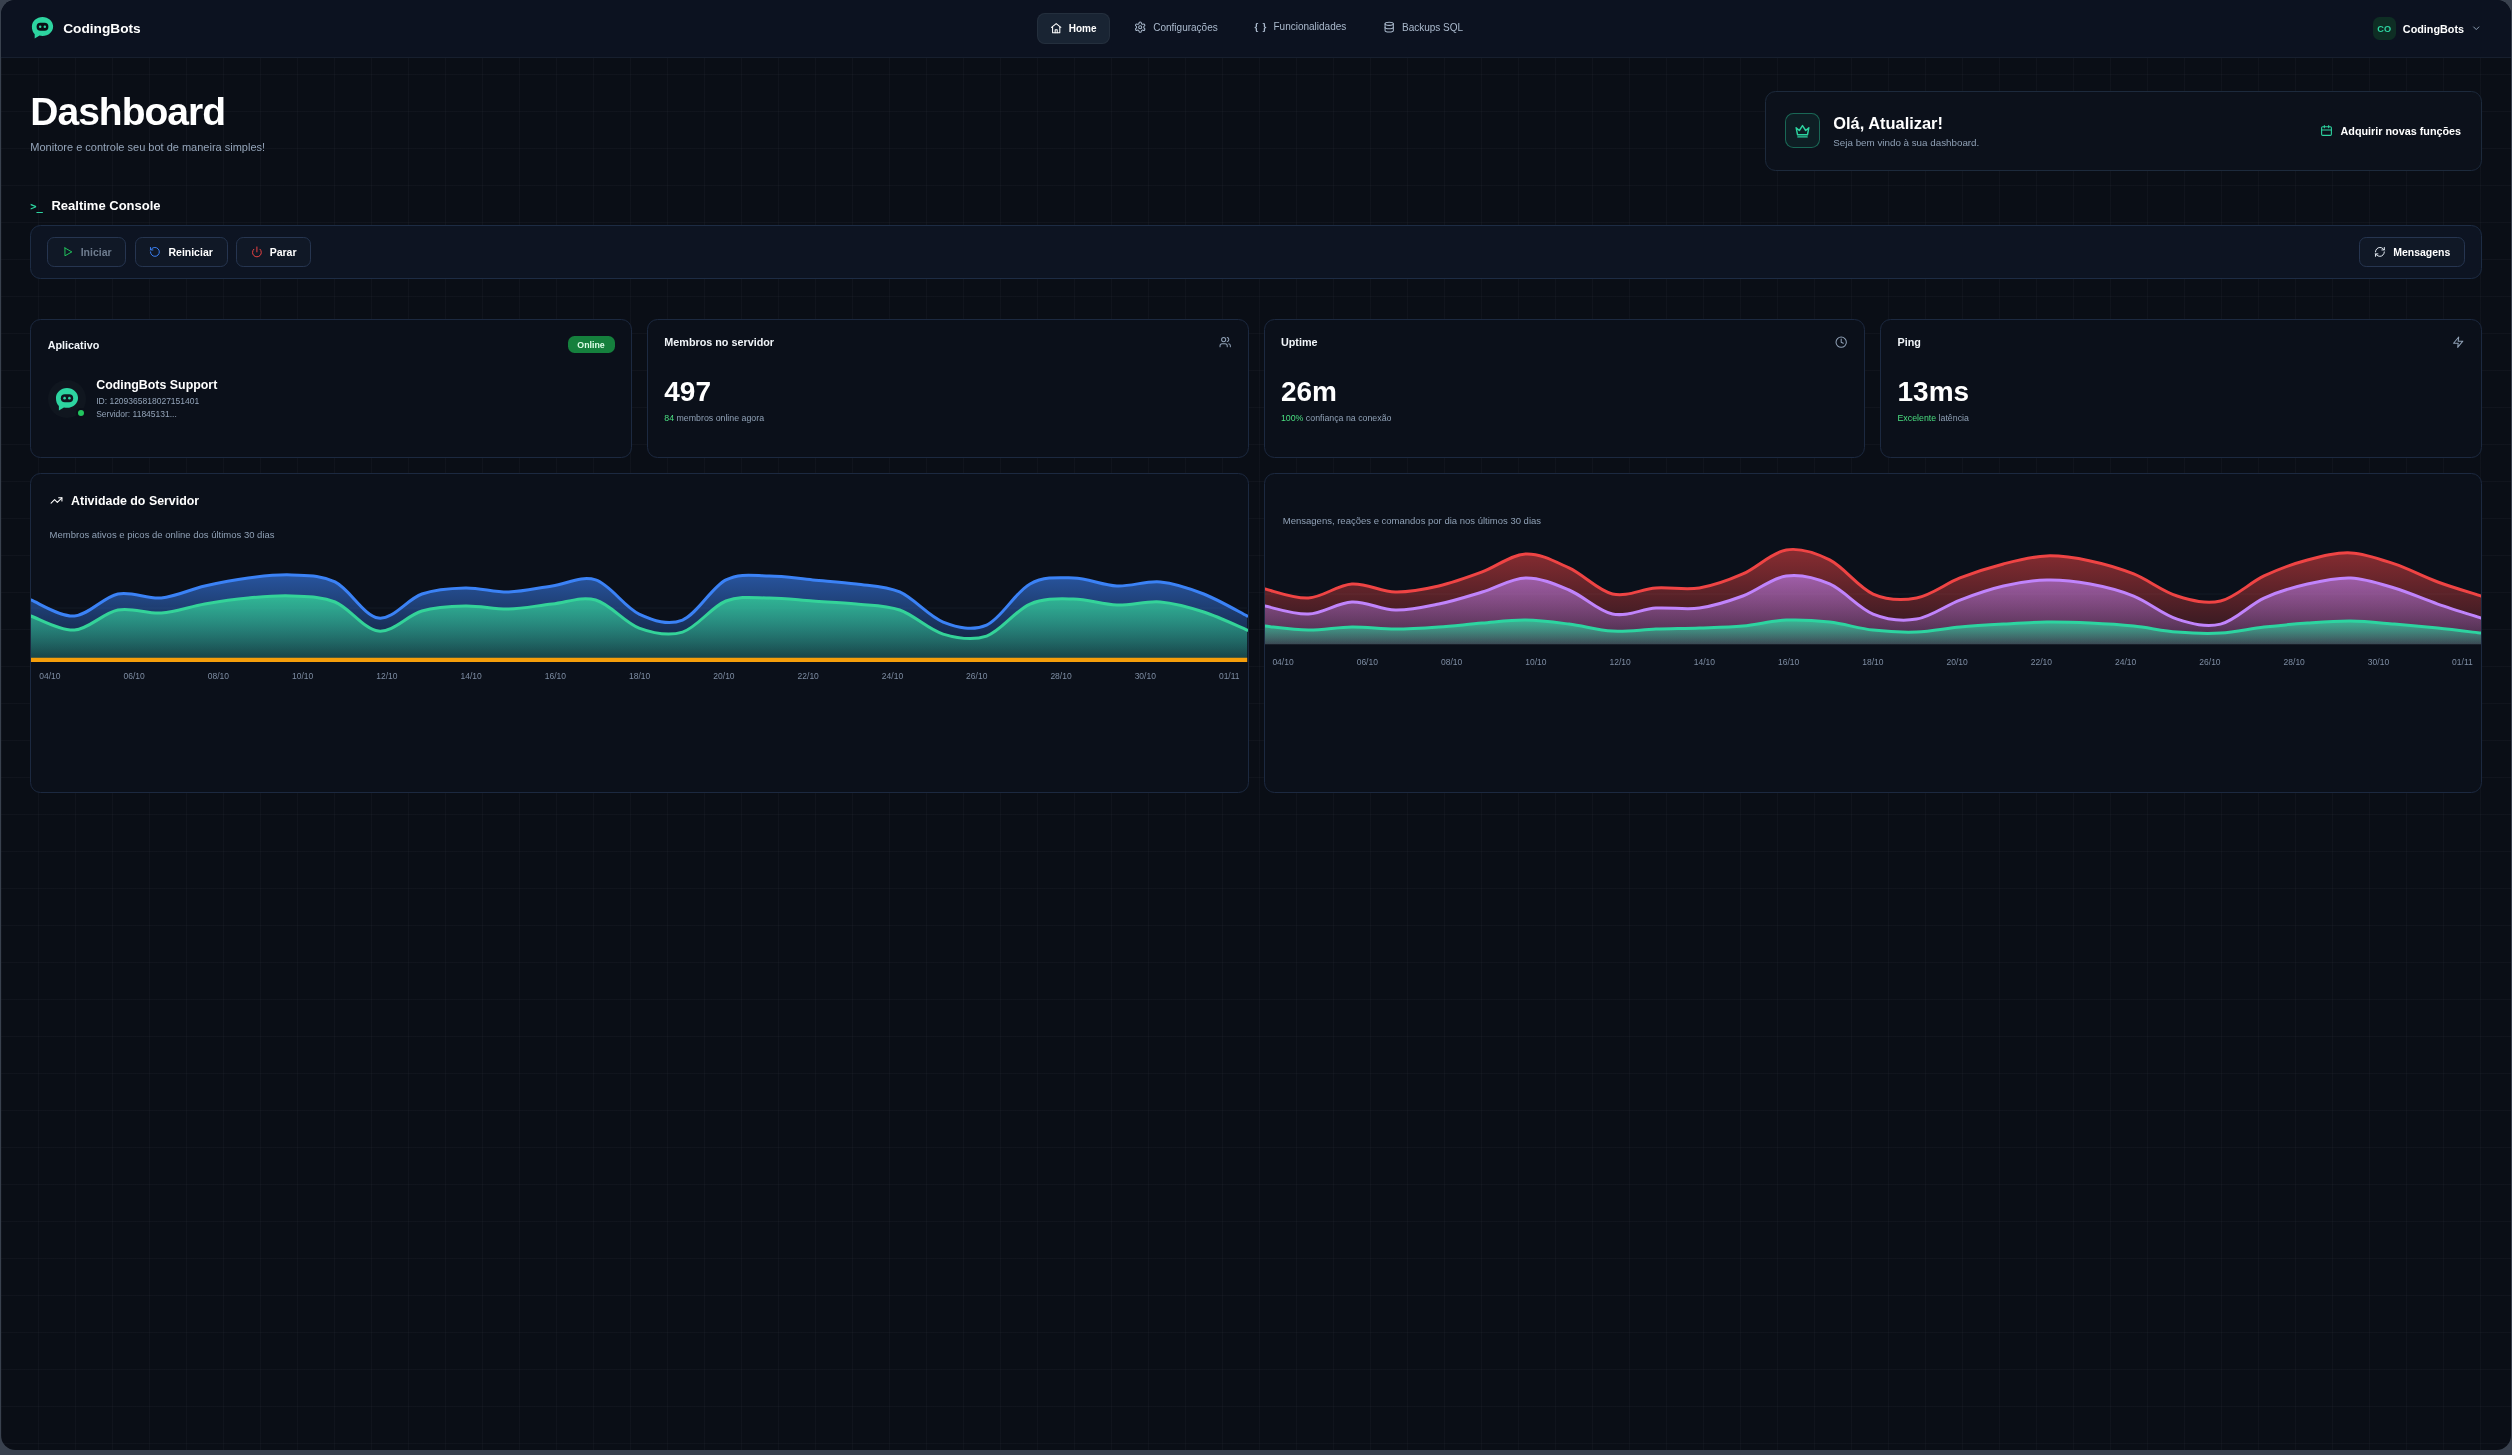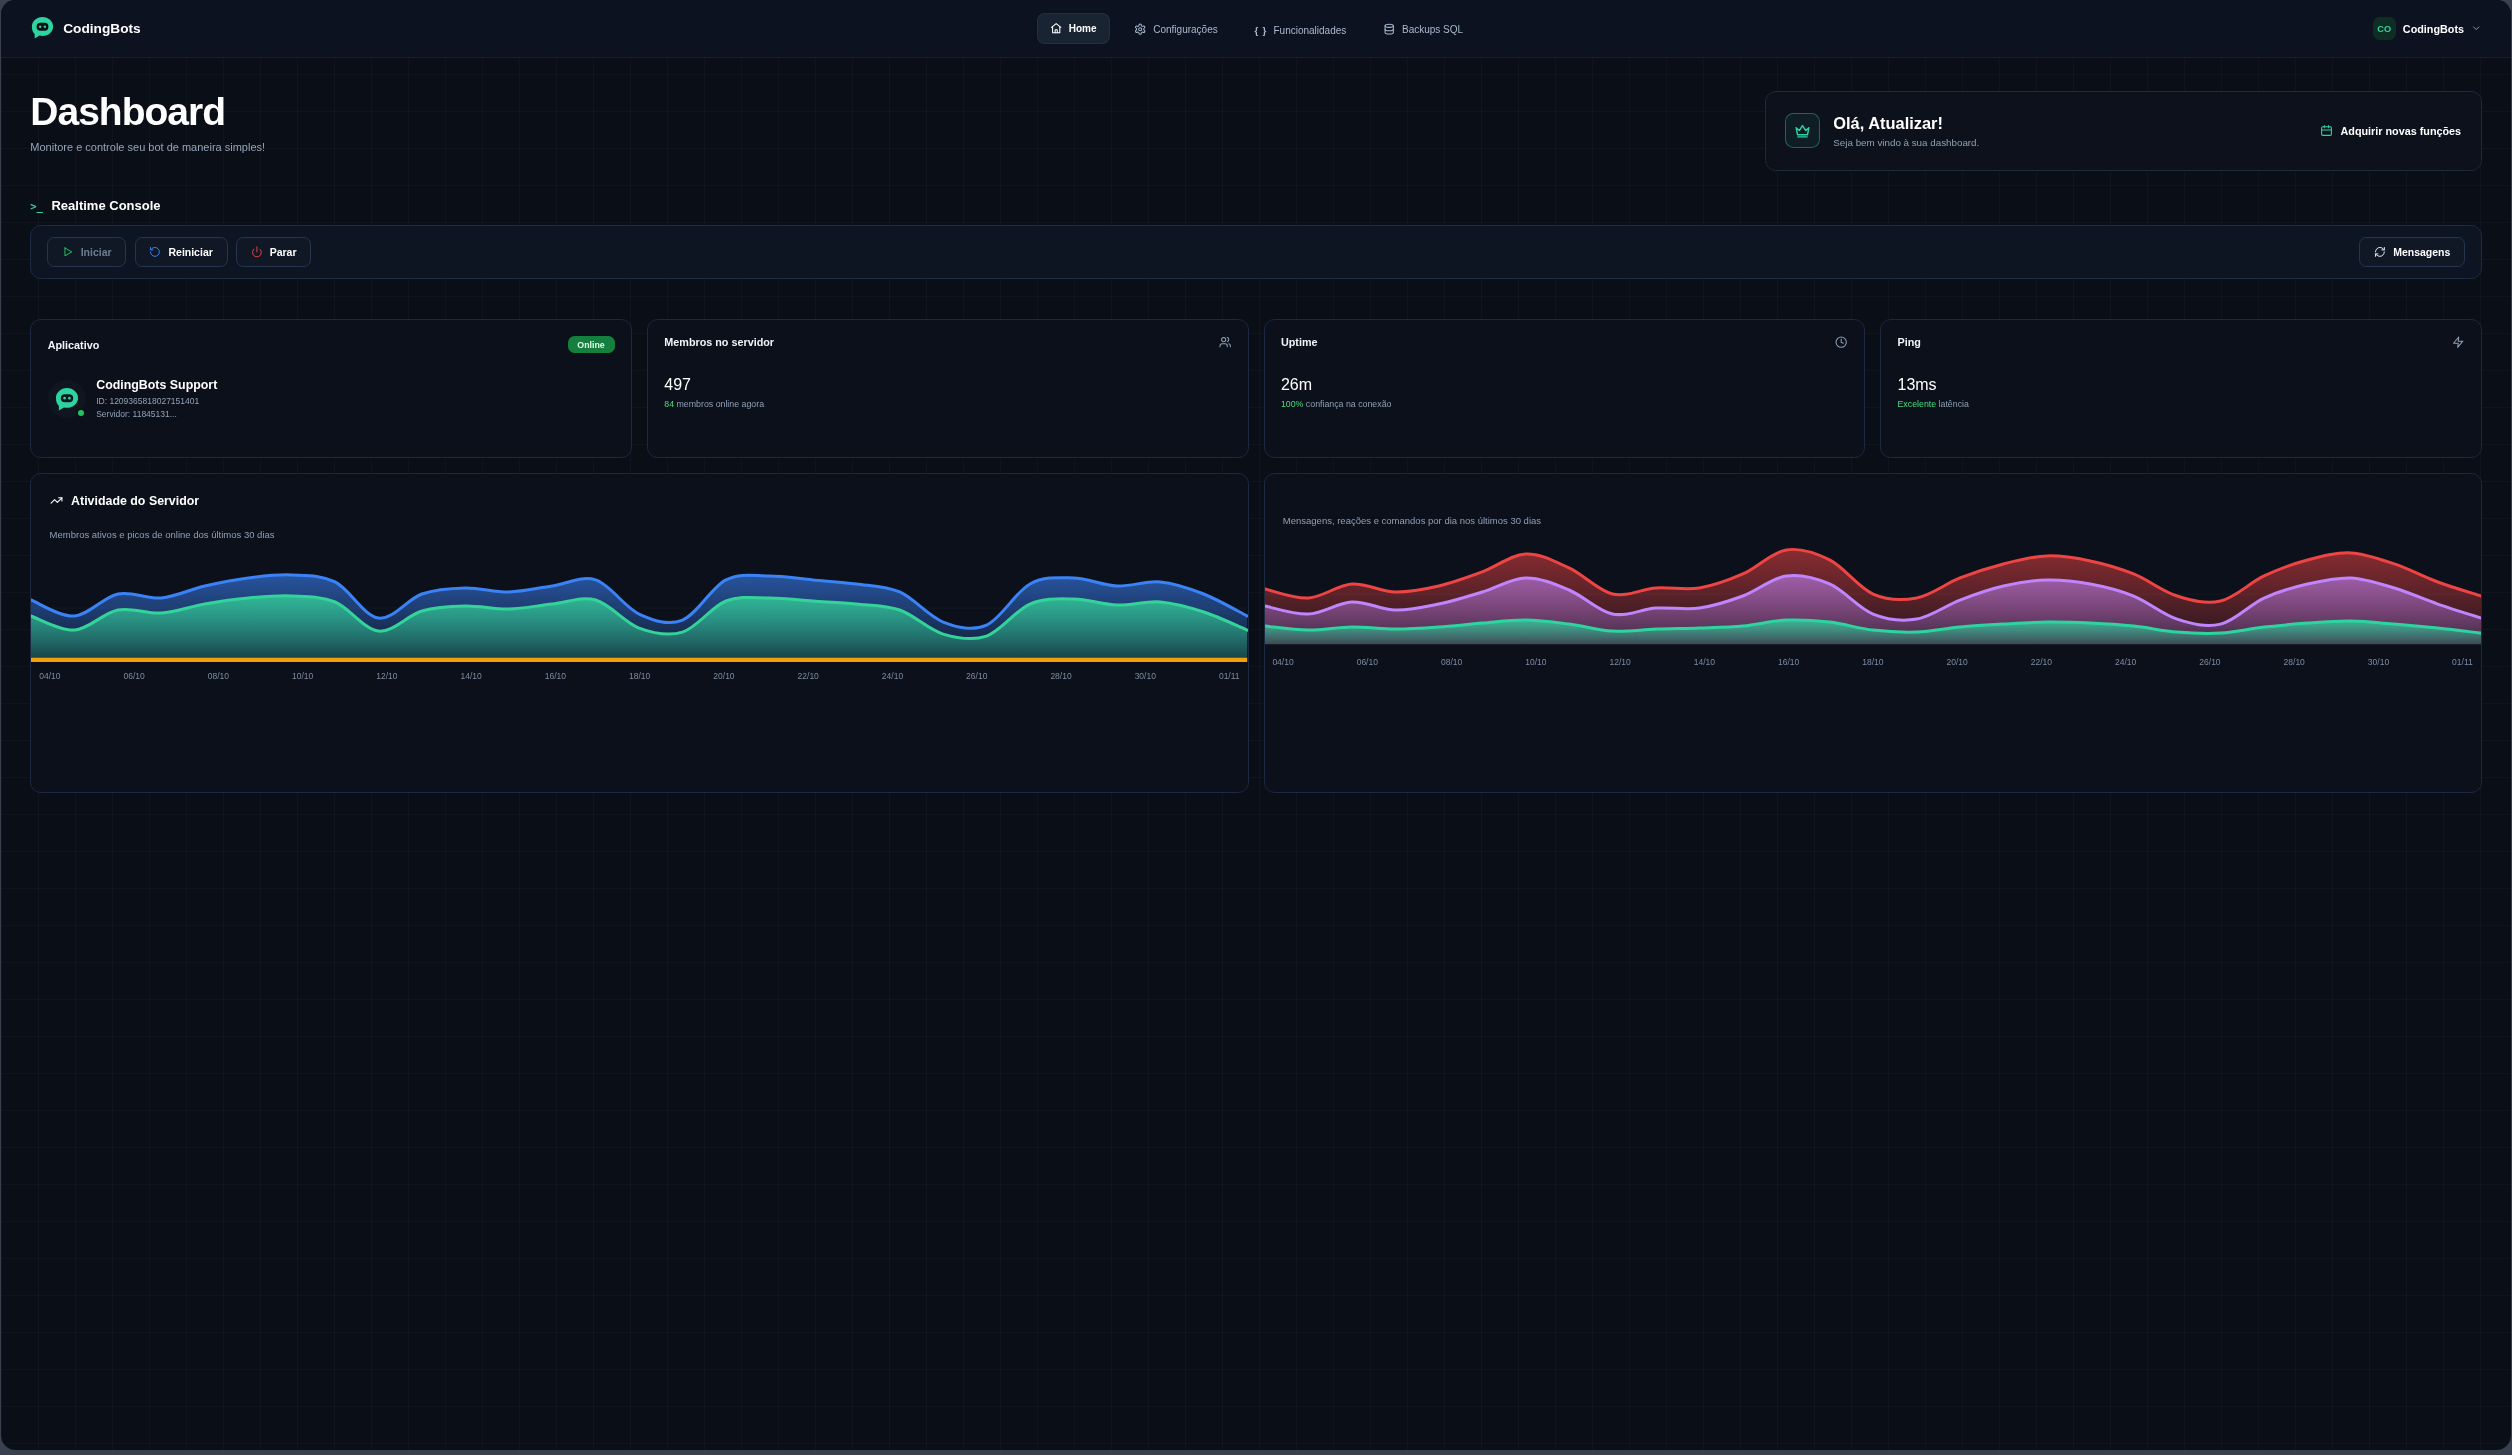--- a/index.html
+++ b/index.html
@@ -12,21 +12,21 @@
            linear-gradient(90deg, rgba(148,163,184,.045) 0.7px, transparent 0.7px);
          background-size:37px 37px; }
 
   svg.ic { display:block; fill:none; stroke:currentColor; stroke-width:2; stroke-linecap:round; stroke-linejoin:round; }
 
   
   .nav { height:58px; flex:0 0 58px; display:flex; align-items:center; padding:0 29px;
          background:#0c1220; border-bottom:0.7px solid rgba(148,163,184,.09); }
   .nav-side { flex:1; display:flex; align-items:center; }
   .brand { display:flex; align-items:center; gap:7.9px; font-size:13.7px; font-weight:bold; color:#fff; cursor:pointer; }
-  .menu { display:flex; align-items:flex-end; gap:12px; }
+  .menu { display:flex; align-items:flex-start; gap:12px; }
   .menu-item { display:flex; align-items:center; gap:6.5px; padding:7.9px 12.4px; border-radius:7.9px;
                color:#aab9cc; font-size:10px; cursor:pointer; white-space:nowrap; }
   .menu-item .ic { width:12.4px; height:12.4px; }
   .menu-item.active { background:#192433; border:0.7px solid rgba(255,255,255,.05); color:#fff; font-weight:bold; }
   .braces { font-weight:bold; font-size:9.8px; letter-spacing:0.7px; }
   .user { display:flex; align-items:center; gap:7.2px; cursor:pointer; justify-content:flex-end; flex:1; }
   .avatar { width:23px; height:23px; border-radius:6.5px; background:#0e2e24; color:#2dd4a0; font-weight:bold;
             font-size:9.2px; display:flex; align-items:center; justify-content:center; }
   .user-name { font-size:10.8px; font-weight:bold; color:#fff; }
   .user .ic { width:10.5px; height:10.5px; color:#9db0c5; }
@@ -60,21 +60,21 @@
   .cbtn.start { color:#6e7c8e; }
   .i-play { color:#22c55e; } .i-rot { color:#3b82f6; } .i-pow { color:#ef4444; } .i-ref { color:#e7eef6; }
   .cbtn.refresh { margin-left:auto; }
 
   .stats-row { display:grid; grid-template-columns:repeat(4,1fr); gap:15px; margin-top:40px; }
   .stat-card { background:#0b101a; border:0.7px solid #1c2940; border-radius:10.5px; padding:15.7px 16.4px 17px; min-height:139px; }
   .stat-head { display:flex; justify-content:space-between; align-items:center; }
   .stat-label { font-size:10.8px; font-weight:bold; color:#f1f5f9; }
   .stat-icon { color:#8fa0b5; } .stat-icon .ic { width:12.4px; height:12.4px; }
   .badge { background:#15803d; color:#dcfce7; font-size:8.8px; font-weight:bold; padding:3.9px 9.8px; border-radius:6.5px; }
-  .stat-value { font-size:16px; font-weight:normal; color:#fff; margin-top:27.5px; }
+  .stat-value { font-size:28px; font-weight:bold; color:#fff; margin-top:27.5px; }
   .stat-sub { font-size:8.8px; color:#8fa0b5; margin-top:5.9px; }
   .hl { color:#4ade80; }
 
   .app-body { display:flex; align-items:center; gap:10.5px; margin-top:25px; }
   .bot-avatar { position:relative; width:38px; height:38px; border-radius:50%; background:#10161f; flex:0 0 38px;
                 display:flex; align-items:center; justify-content:center; }
   .status-dot { position:absolute; right:-0.7px; bottom:-0.7px; width:10.5px; height:10.5px; border-radius:50%;
                 background:#22c55e; border:2px solid #0b101a; }
   .bot-name { font-size:12.4px; font-weight:bold; color:#fff; }
   .bot-meta { font-size:8.5px; color:#93a3b8; margin-top:3.3px; }

